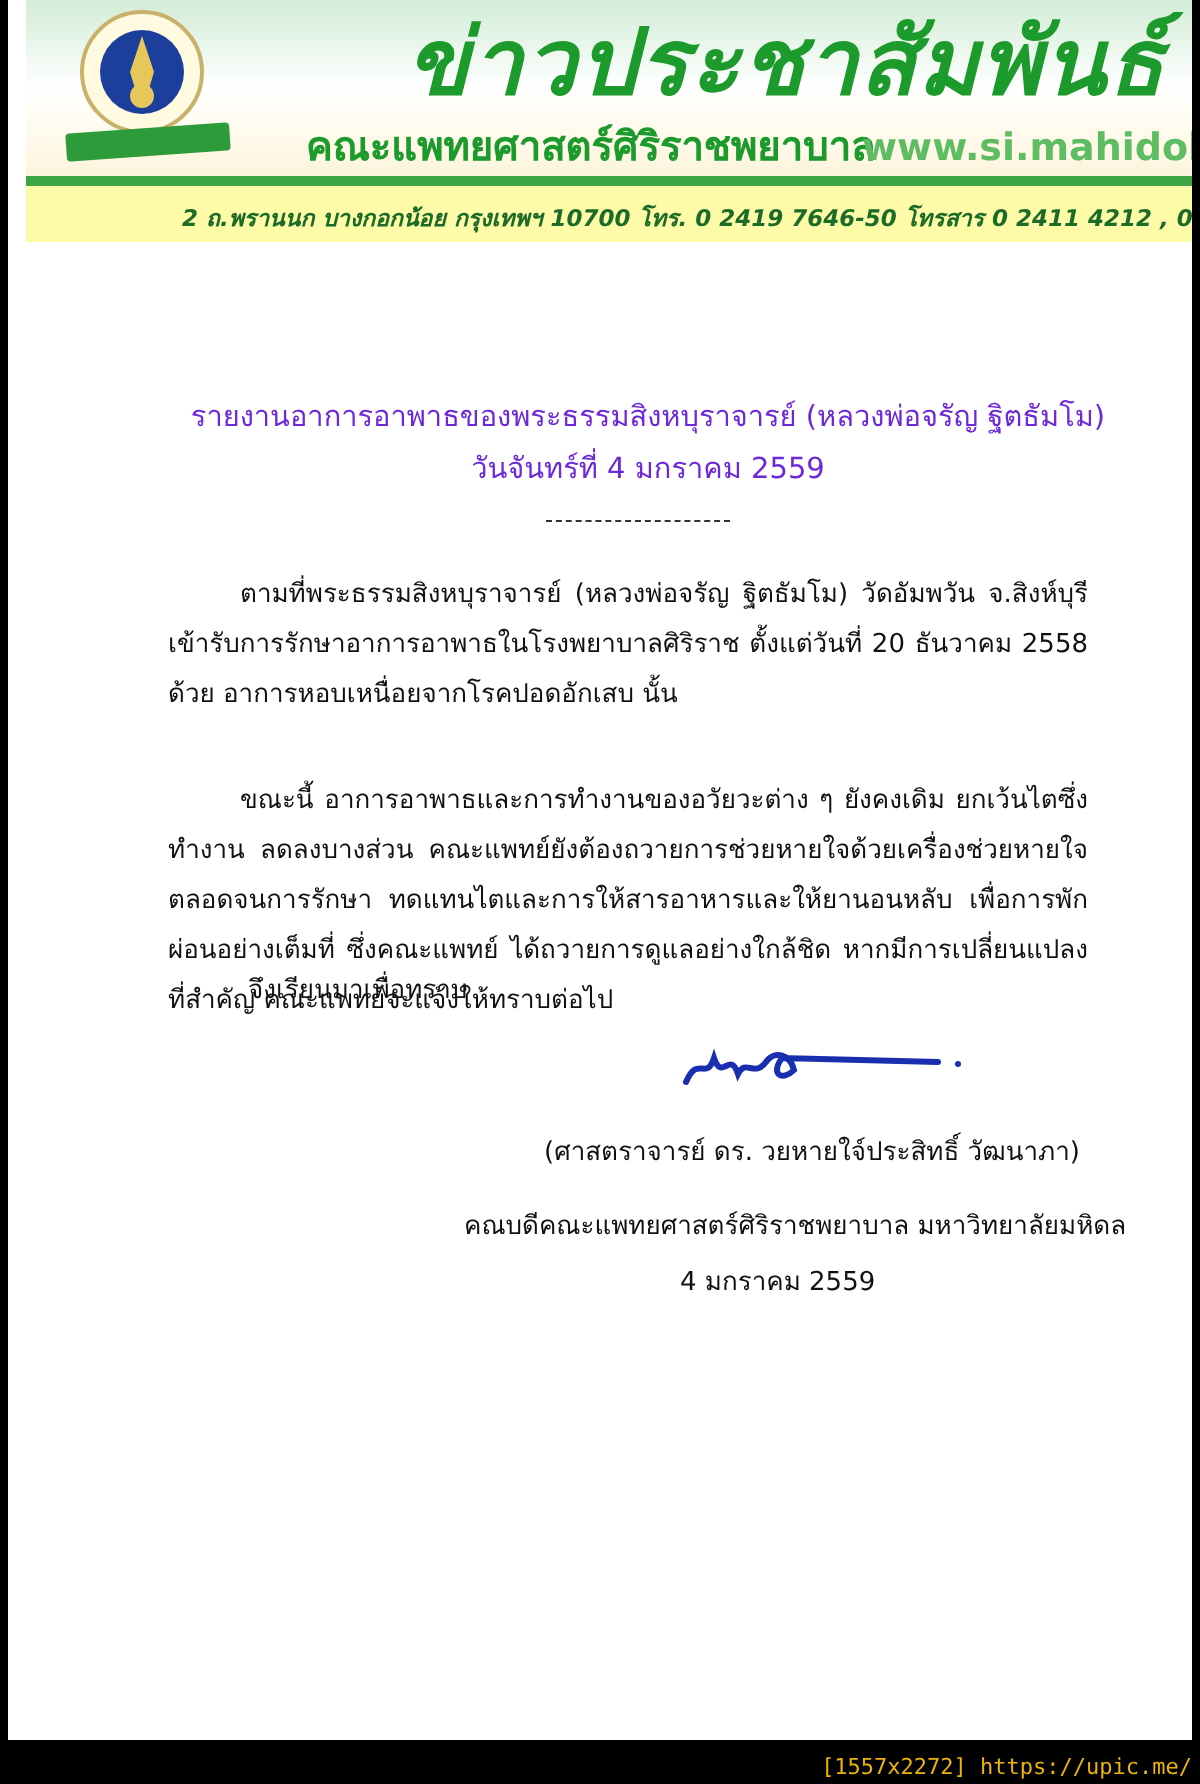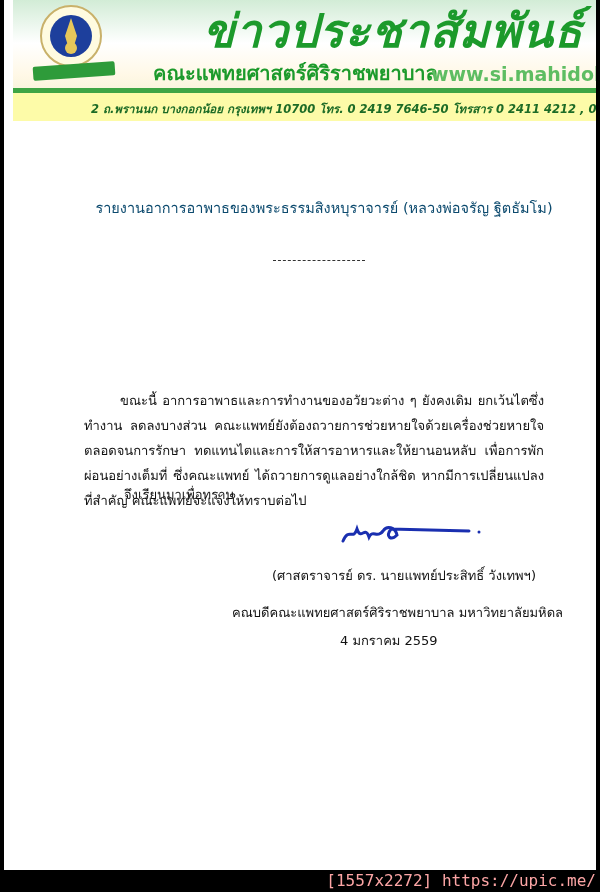--- a/index.html
+++ b/index.html
@@ -9,25 +9,25 @@
     background: linear-gradient(to bottom, #d2ecd6 0%, #ffffff 40%, #fff8e6 70%, #f2efcf 100%); }
   .logo { position:absolute; left:18px; top:2px; width:86px; height:84px; }
   .title { position:absolute; left:190px; top:-6px; font-family:"DejaVu Sans", sans-serif; font-weight:bold; font-style:italic;
     font-size:46px; color:#1c9a2b; letter-spacing:1px; white-space:nowrap; }
   .subtitle { position:absolute; left:140px; top:57px; font-weight:bold; font-size:20px; color:#1c9a2b; white-space:nowrap; }
   .website { position:absolute; left:418px; top:63px; font-weight:bold; font-size:19px; color:#5ebd62; white-space:nowrap; }
   .rule { position:absolute; left:9px; top:88px; width:583px; height:5px; background:#3ea544; }
   .addr-bar { position:absolute; left:9px; top:93px; width:583px; height:28px; background:#fdfba8; }
   .addr { position:absolute; left:78px; top:7px; font-size:11.5px; font-style:italic; font-weight:bold; color:#1c6b26; white-space:nowrap; }
   .body-text { position:absolute; font-size:13px; color:#111; white-space:nowrap; }
-  .heading { position:absolute; left:60px; width:520px; text-align:center; font-size:14.5px; color:#0c4a6e; }
+  .heading { position:absolute; left:60px; width:520px; text-align:center; font-size:14.5px; color:#6d28d9; }
   .dash { position:absolute; left:269px; top:260px; width:92px; border-top:1.5px dashed #333; }
   .para { position:absolute; left:80px; width:460px; font-size:13px; line-height:25px; color:#111; text-align:justify; }
   .sig { position:absolute; left:335px; top:515px; width:150px; height:35px; }
-  .watermark { position:absolute; right:4px; bottom:2px; font-family:"DejaVu Sans Mono", monospace; font-size:16px; color:#fca5a5; }
+  .watermark { position:absolute; right:4px; bottom:2px; font-family:"DejaVu Sans Mono", monospace; font-size:11px; color:#eab308; }
 </style>
 </head>
 <body>
 
 <div class="page">
   <div class="banner">
     <svg class="logo" viewBox="0 0 86 84">
       <circle cx="40" cy="34" r="30" fill="#fffbe0" stroke="#c9b16a" stroke-width="2"></circle>
       <circle cx="40" cy="34" r="21" fill="#1d3f9c"></circle>
       <path d="M40 16 L46 34 L43 44 L37 44 L34 34 Z" fill="#e6c75a"></path>
@@ -38,29 +38,31 @@
     <div class="subtitle">คณะแพทยศาสตร์ศิริราชพยาบาล</div>
     <div class="website">www.si.mahidol.ac.th</div>
   </div>
   <div class="rule"></div>
   <div class="addr-bar">
     <div class="addr">2 ถ.พรานนก บางกอกน้อย กรุงเทพฯ 10700   โทร. 0 2419 7646-50    โทรสาร 0 2411 4212 , 0 2412 1995</div>
   </div>
 
 
   <div class="heading" style="top:196px;">รายงานอาการอาพาธของพระธรรมสิงหบุราจารย์ (หลวงพ่อจรัญ  ฐิตธัมโม)</div>
+  <div class="heading" style="top:222px;">วันจันทร์ที่  4  มกราคม  2559</div>
   <div class="dash"></div>
 
+  <div class="para" style="top:285px; text-indent:36px;">ตามที่พระธรรมสิงหบุราจารย์ (หลวงพ่อจรัญ  ฐิตธัมโม) วัดอัมพวัน จ.สิงห์บุรี เข้ารับการรักษาอาการอาพาธในโรงพยาบาลศิริราช ตั้งแต่วันที่  20  ธันวาคม  2558  ด้วย อาการหอบเหนื่อยจากโรคปอดอักเสบ นั้น</div>
   <div class="para" style="top:388px; text-indent:36px;">ขณะนี้ อาการอาพาธและการทำงานของอวัยวะต่าง ๆ ยังคงเดิม ยกเว้นไตซึ่งทำงาน ลดลงบางส่วน คณะแพทย์ยังต้องถวายการช่วยหายใจด้วยเครื่องช่วยหายใจ ตลอดจนการรักษา ทดแทนไตและการให้สารอาหารและให้ยานอนหลับ เพื่อการพักผ่อนอย่างเต็มที่ ซึ่งคณะแพทย์ ได้ถวายการดูแลอย่างใกล้ชิด หากมีการเปลี่ยนแปลงที่สำคัญ คณะแพทย์จะแจ้งให้ทราบต่อไป</div>
 
   <div class="body-text" style="left:105px; top:484px;margin-left:15px;">จึงเรียนมาเพื่อทราบ</div>
 
   <svg class="sig" viewBox="0 0 150 35">
     <path d="M4 26 C10 12 14 26 18 14 C22 26 26 10 30 22 C34 14 38 24 44 16 C48 10 56 12 58 20 C52 26 46 22 52 14 L130 16" fill="none" stroke="#1a2fb0" stroke-width="3" stroke-linecap="round"></path>
     <circle cx="140" cy="17" r="1.5" fill="#1a2fb0"></circle>
   </svg>
 
-  <div class="body-text" style="left:268px; top:565px;">(ศาสตราจารย์ ดร. นายแพทย์ประสิทธิ์  วังเทพฯ)</div>
+  <div class="body-text" style="left:268px; top:565px;">(ศาสตราจารย์ ดร. วยหายใจ์ประสิทธิ์  วัฒนาภา)</div>
   <div class="body-text" style="left:228px; top:602px;">คณบดีคณะแพทยศาสตร์ศิริราชพยาบาล มหาวิทยาลัยมหิดล</div>
   <div class="body-text" style="left:336px; top:630px;">4  มกราคม 2559</div>
 </div>
 
 <div class="watermark">[1557x2272] https://upic.me/</div>
 
 </body></html>

